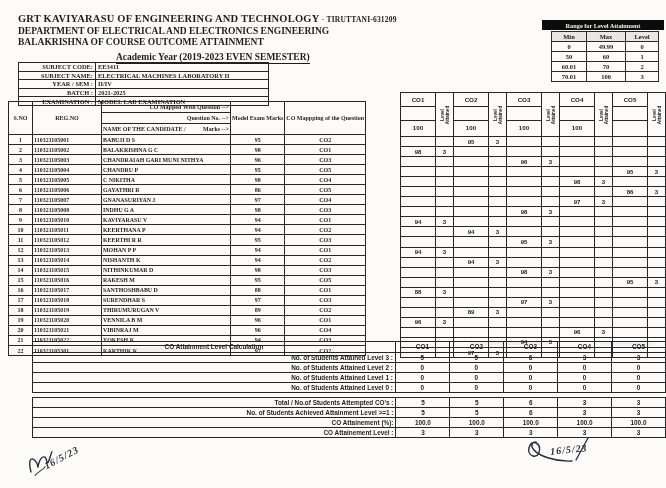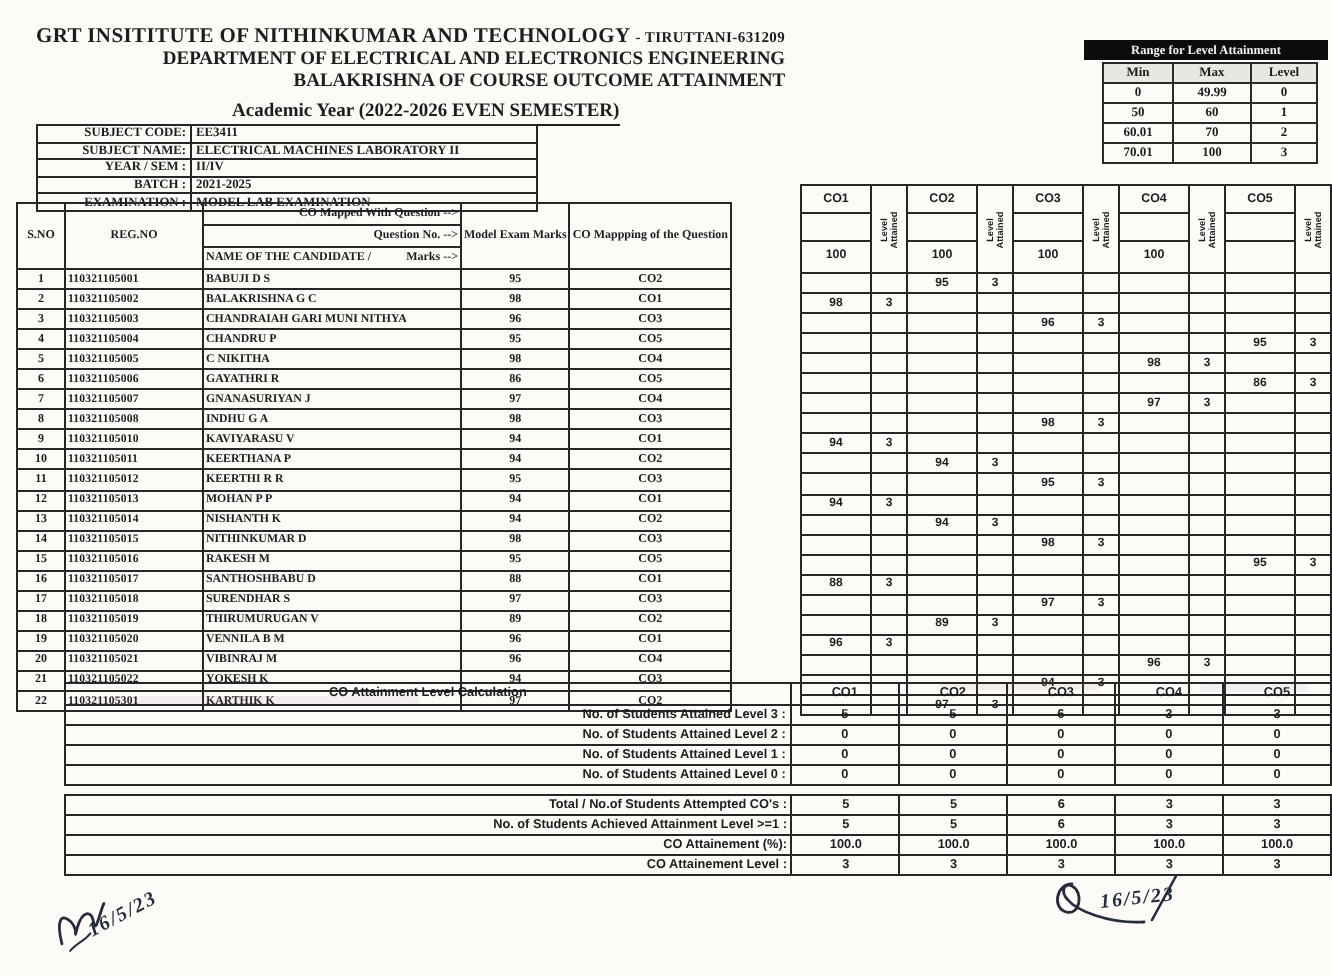--- a/index.html
+++ b/index.html
@@ -2,21 +2,21 @@
 <html><head>
 <meta charset="utf-8">
 <style>
   html,body{margin:0;padding:0;background:#e8e8e6;}
   .page{position:relative;width:666px;height:488px;background:#fcfbf8;overflow:hidden;
         font-family:"Liberation Serif", serif;color:#1d1d1d;}
   
   .titles{position:absolute;left:18px;top:13px;line-height:11.5px;white-space:nowrap;}
   .t1{font-size:10.5px;font-weight:bold;letter-spacing:.2px;}
   .t1s{font-size:7.5px;font-weight:bold;}
-  .t2,.t3{font-size:9.5px;font-weight:bold;text-align:right;}
+  .t2,.t3{font-size:9.5px;font-weight:bold;}
   .t4wrap{margin-left:98px;}
   .t4{font-size:9.5px;font-weight:bold;display:inline-block;border-bottom:1.6px solid #1d1d1d;padding-bottom:0px;}
   
   .range-box{position:absolute;left:542px;top:20px;width:122px;}
   .range-title{background:#0c0c0c;color:#f2f2f0;font-size:6.3px;font-weight:bold;text-align:center;
                padding:1.5px 0;font-family:"Liberation Serif",serif;}
   .range-table{border-collapse:collapse;margin-left:9px;margin-top:1px;}
   .range-table td,.range-table th{border:1px solid #2a2a2a;font-size:6.5px;font-weight:bold;
                text-align:center;padding:0;height:9px;}
   .range-table th{background:#e9e7e2;}
@@ -79,24 +79,24 @@
   .sig-left .sig-date{position:absolute;left:18px;top:14px;}
   .sig-right .sig-date{position:absolute;left:26px;top:10px;transform:rotate(-6deg);}
   .sig-svg{position:absolute;left:0;top:0;}
 </style>
 </head>
 <body>
 
 <div class="page">
 
   <div class="titles">
-    <div class="t1"><span>GRT INSITITUTE OF NITHINKUMAR AND TECHNOLOGY</span> <span class="t1s">- TIRUTTANI-631209</span></div>
+    <div class="t1"><span>GRT KAVIYARASU OF ENGINEERING AND TECHNOLOGY</span> <span class="t1s">- TIRUTTANI-631209</span></div>
     <div class="t2">DEPARTMENT OF ELECTRICAL AND ELECTRONICS ENGINEERING</div>
     <div class="t3">BALAKRISHNA OF COURSE OUTCOME ATTAINMENT</div>
-    <div class="t4wrap"><span class="t4">Academic Year (2022-2026 EVEN SEMESTER)</span></div>
+    <div class="t4wrap"><span class="t4">Academic Year (2019-2023 EVEN SEMESTER)</span></div>
   </div>
 
   <div class="range-box">
     <div class="range-title">Range for Level Attainment</div>
     <table class="range-table">
       <thead>
           <tr id="range-head">
             <th class="rc1">Min</th>
             <th class="rc2">Max</th>
             <th class="rc3">Level</th>

